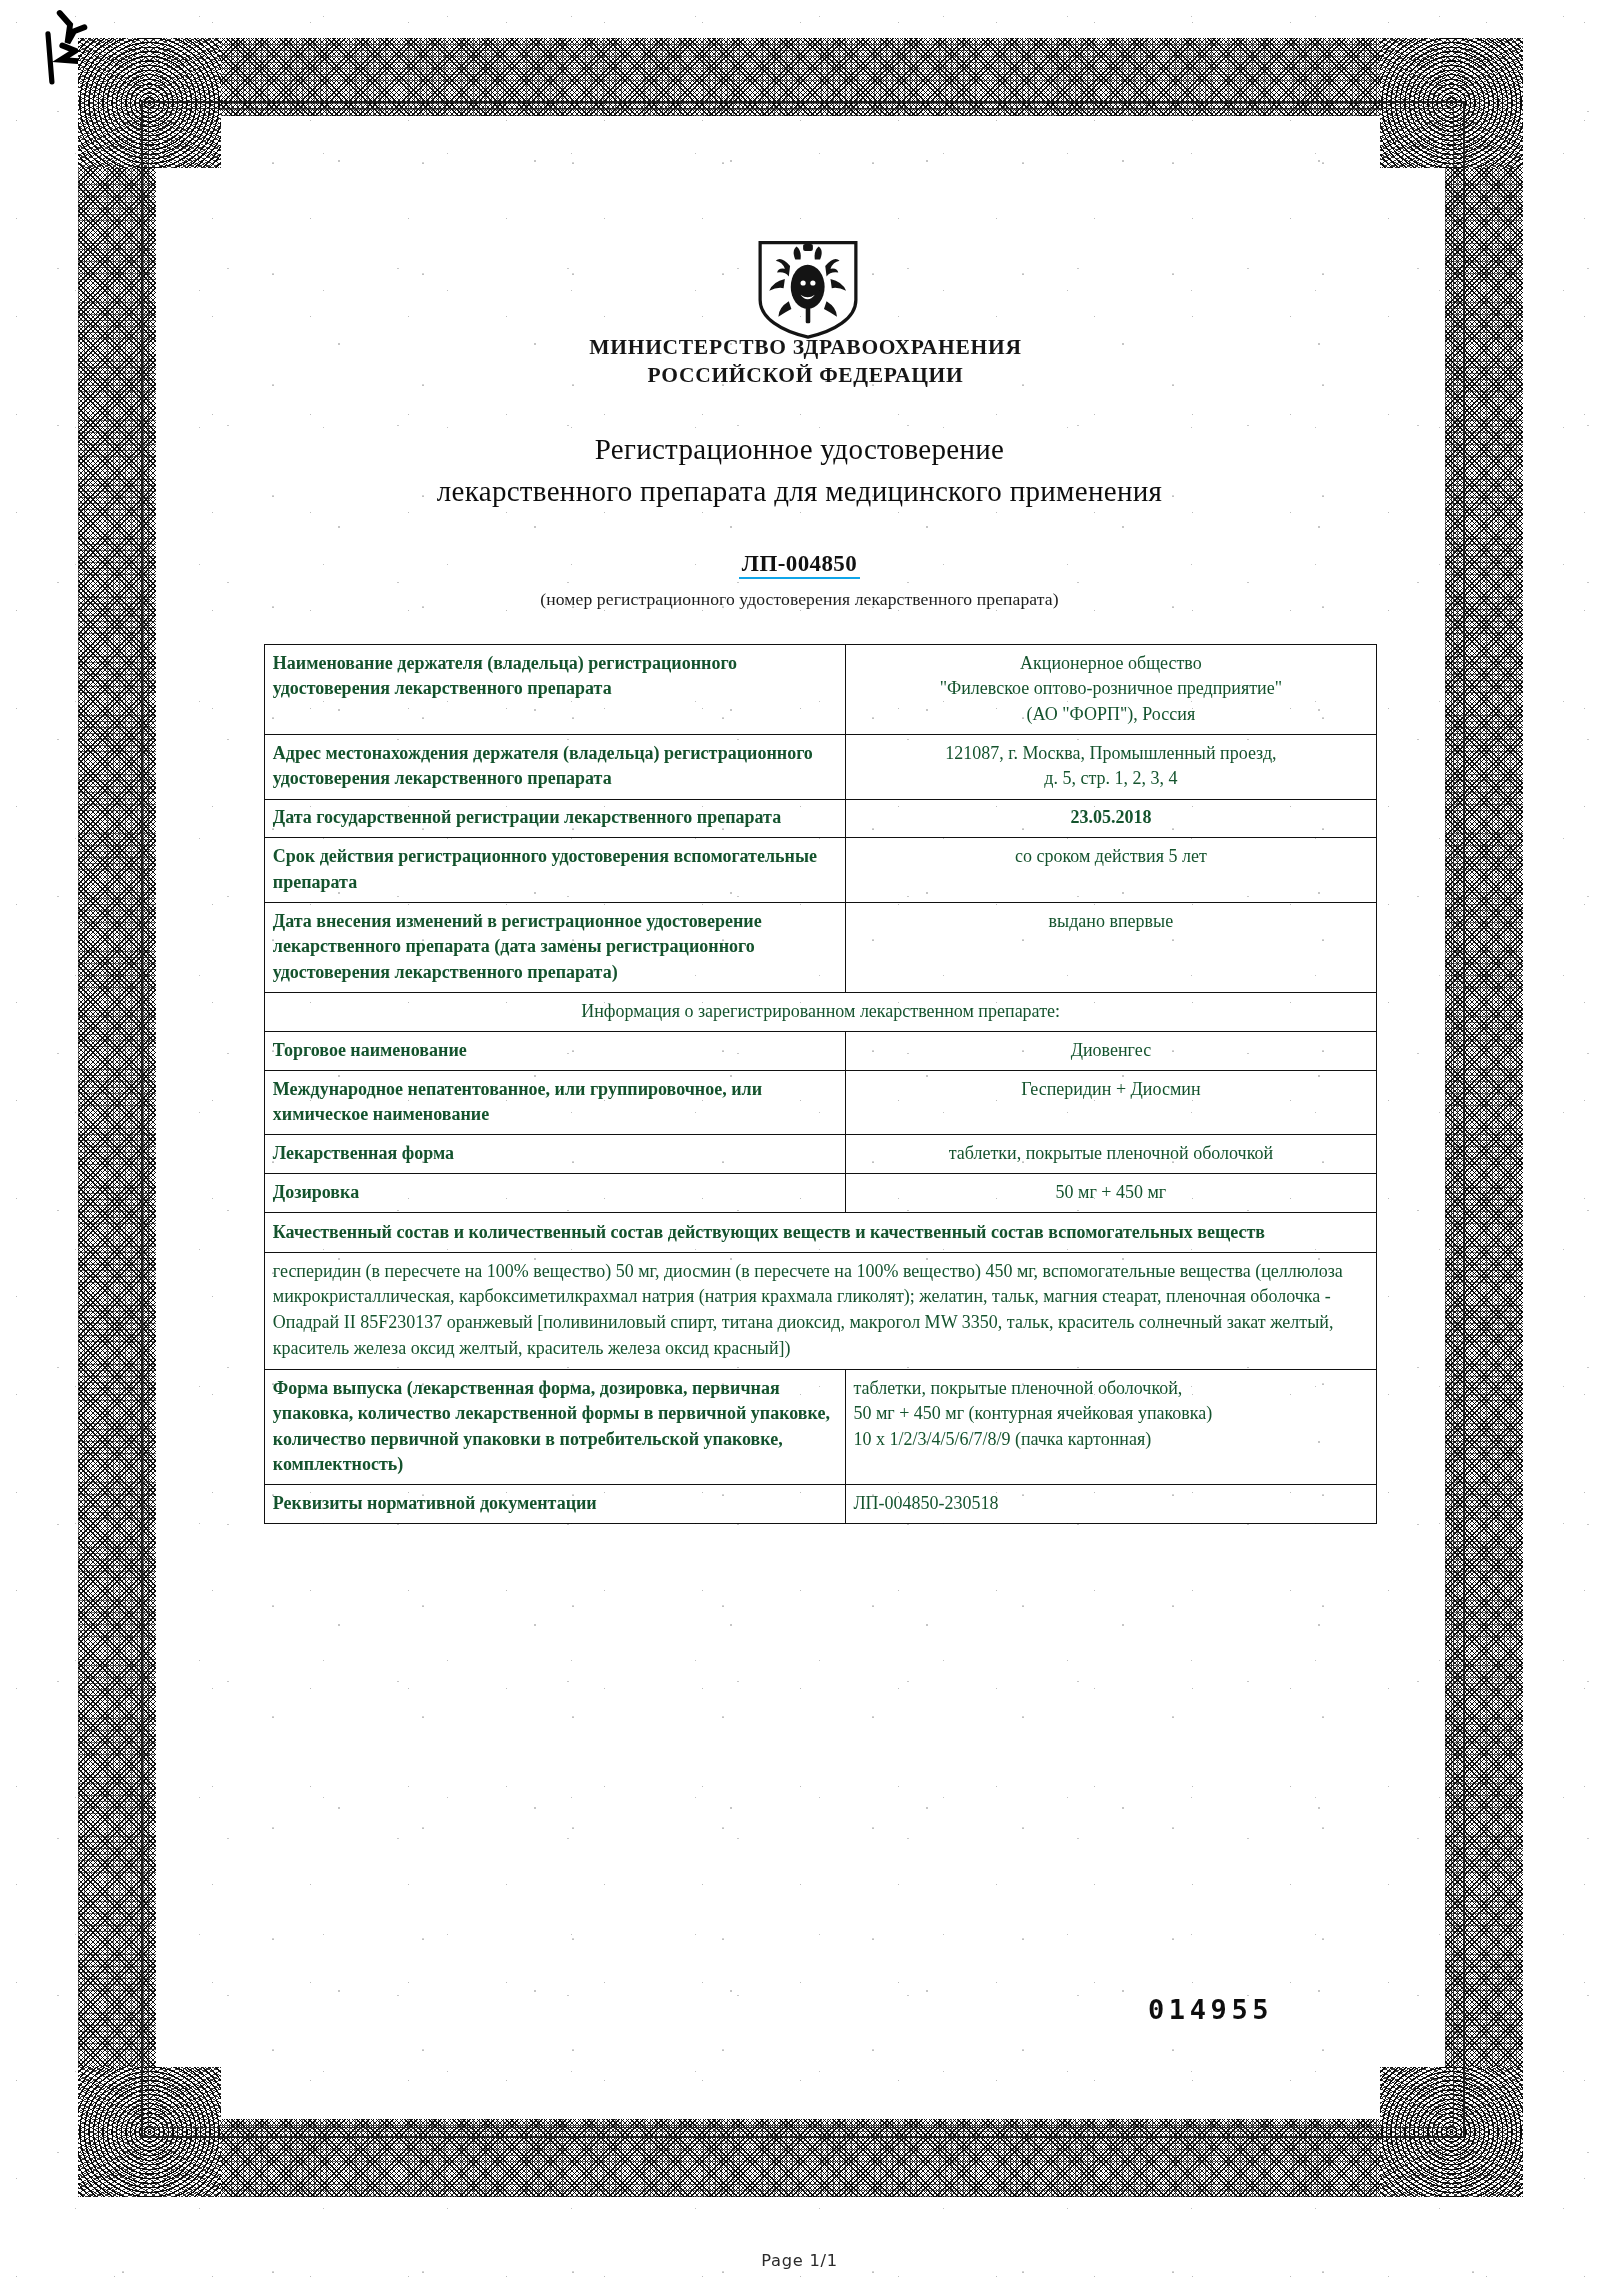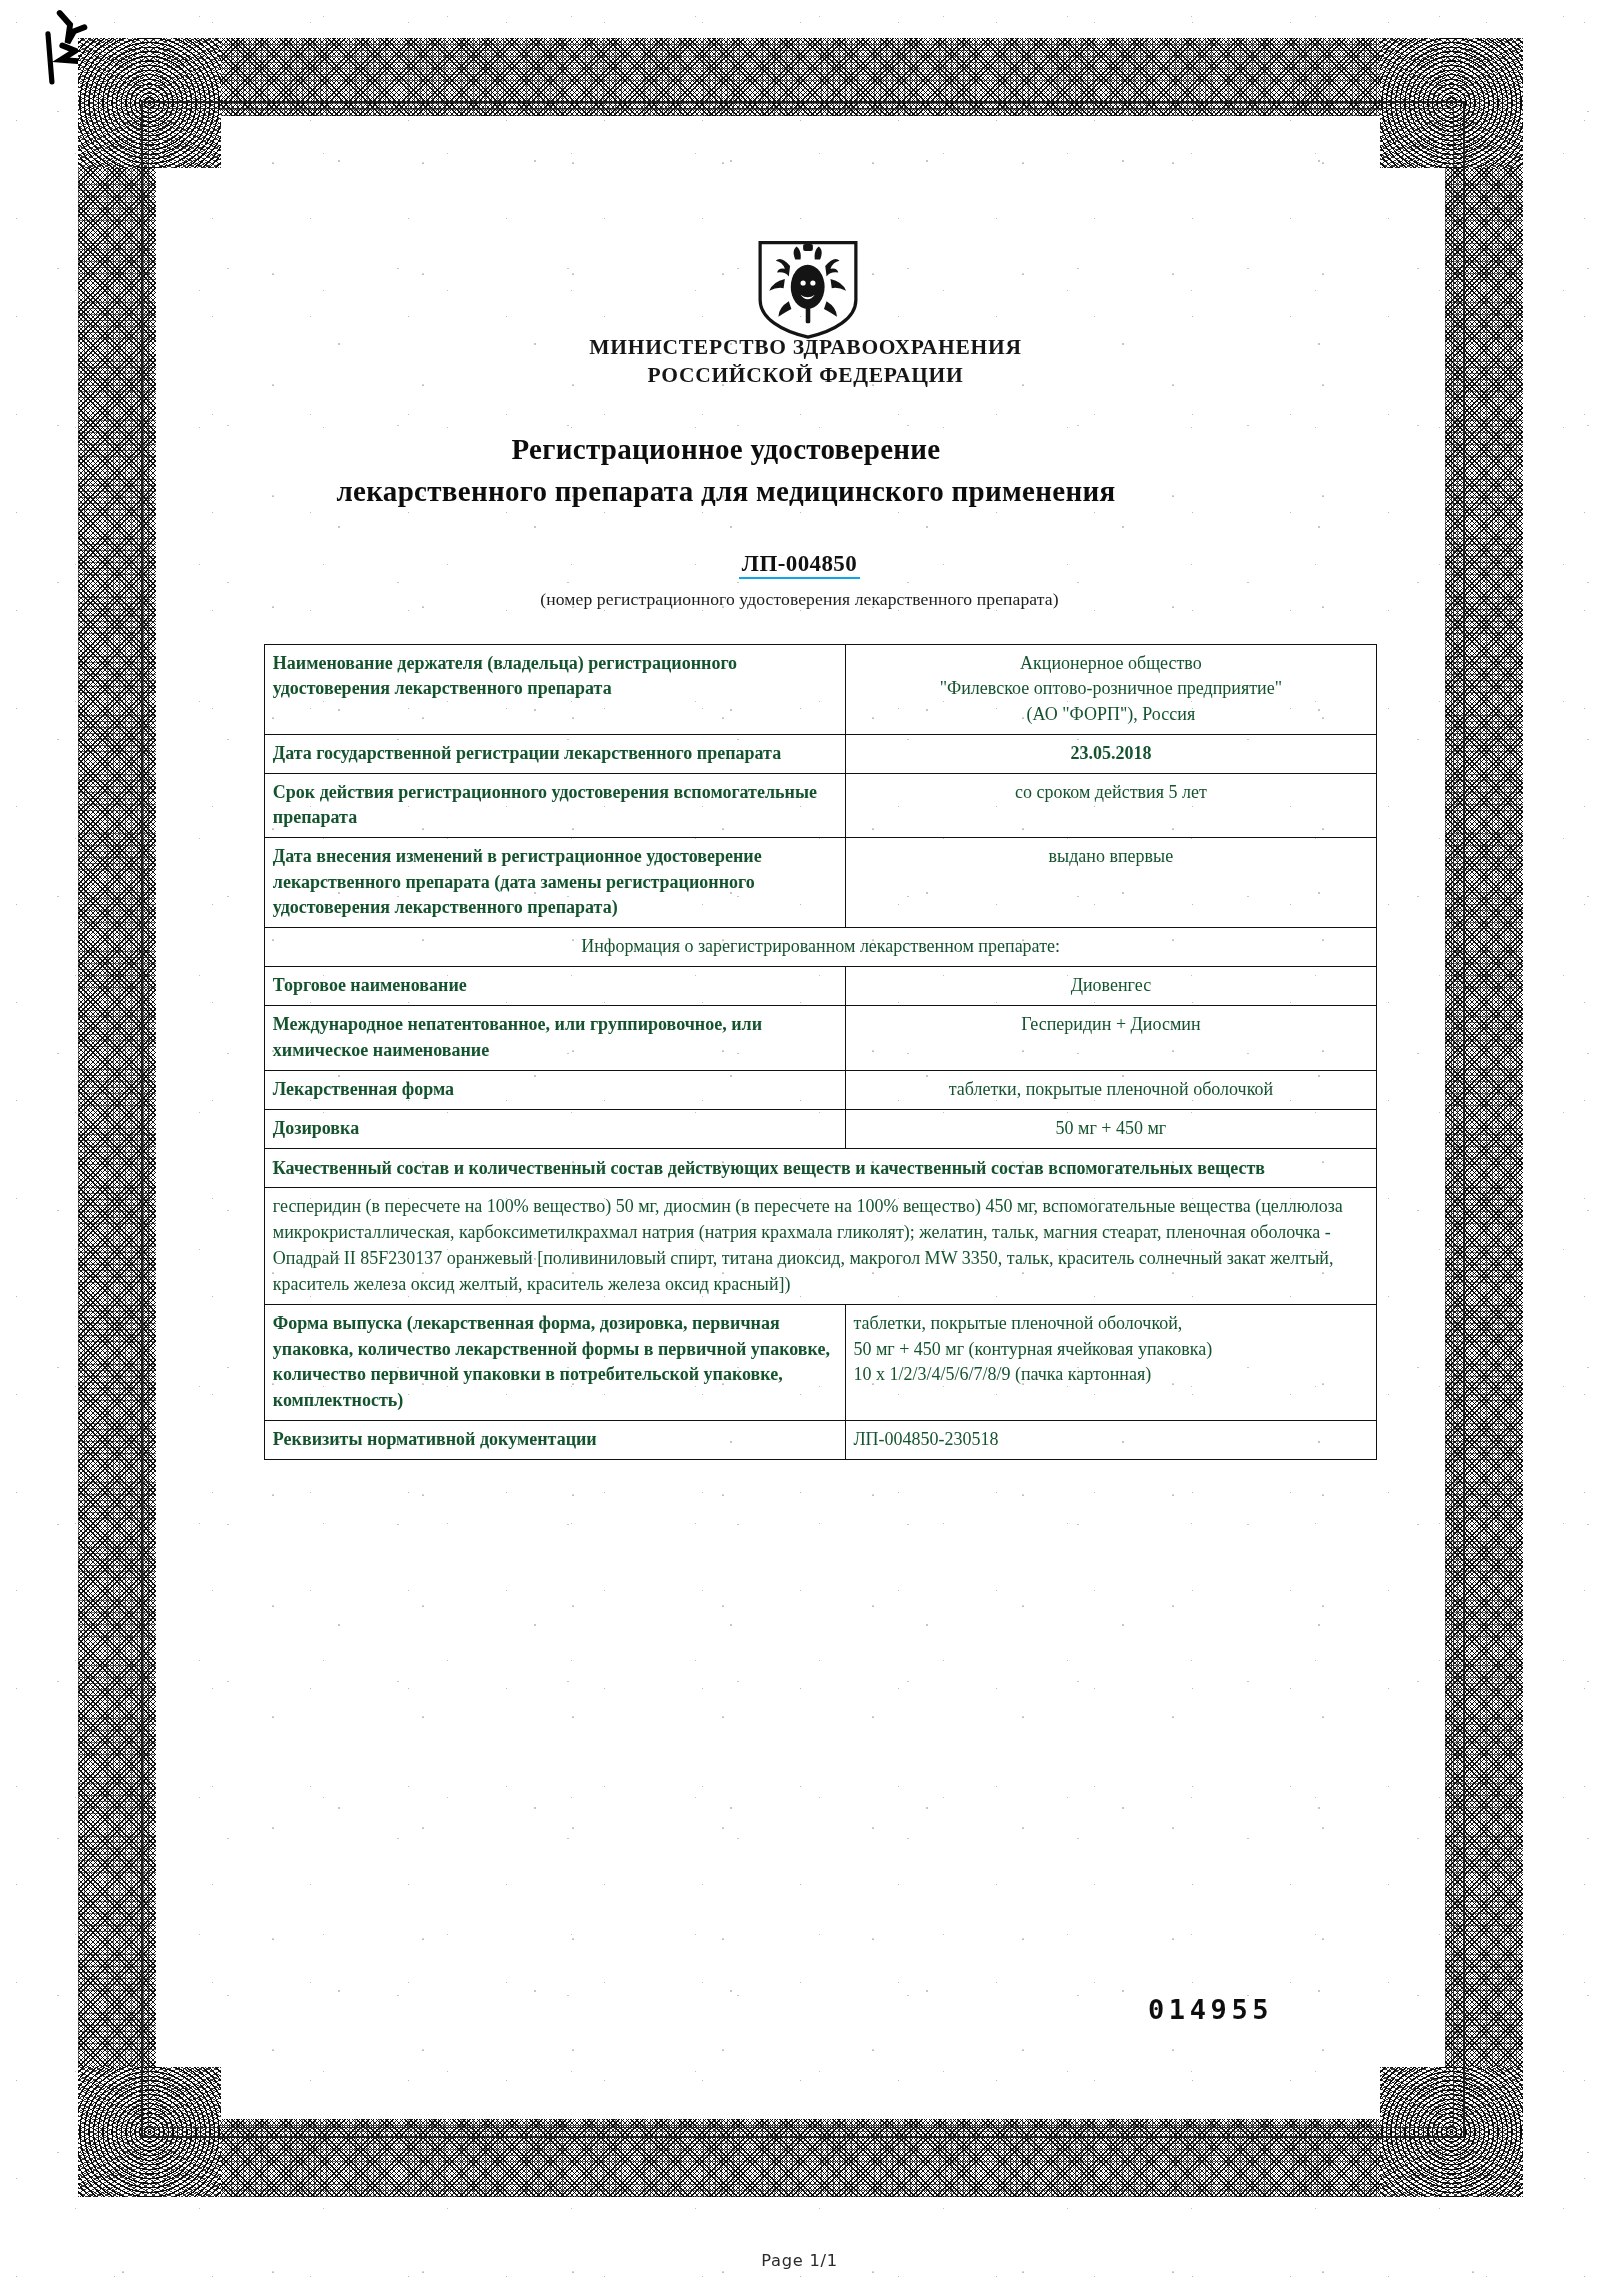--- a/index.html
+++ b/index.html
@@ -113,23 +113,23 @@
     letter-spacing: 0.7px;
     font-weight: 700;
     color: #161616;
   }
   .ministry .l2 { display: block; }
 
   .doc-title {
     position: absolute;
     left: 0;
     top: 433px;
-    width: 1452px;
-    text-align: center;
-    font-weight: 700;
+    width: 1599px;
+    text-align: center;
+    font-weight: 400;
     color: #0d0d0d;
   }
   .doc-title .t1 {
     display: block;
     font-size: 29px;
     letter-spacing: 0.3px;
     margin-bottom: 8.5px;
   }
   .doc-title .t2 {
     display: block;
@@ -321,20 +321,25 @@
 
   <table class="reg-table">
     <tbody>
       <tr>
         <td class="lbl">Наименование держателя (владельца) регистрационного удостоверения лекарственного препарата</td>
         <td class="val" style="white-space: pre-line; margin-top: 27px;">Акционерное общество
 "Филевское оптово-розничное предприятие"
 (АО "ФОРП"), Россия</td>
       </tr>
       <tr>
+        <td class="lbl">Адрес местонахождения держателя (владельца) регистрационного удостоверения лекарственного препарата</td>
+        <td class="val" style="white-space: pre-line;">121087, г. Москва, Промышленный проезд,
+д. 5, стр. 1, 2, 3, 4</td>
+      </tr>
+      <tr>
         <td class="lbl">Дата государственной регистрации лекарственного препарата</td>
         <td class="val bold">23.05.2018</td>
       </tr>
       <tr>
         <td class="lbl">Срок действия регистрационного удостоверения вспомогательные препарата</td>
         <td class="val">со сроком действия 5 лет</td>
       </tr>
       <tr>
         <td class="lbl">Дата внесения изменений в регистрационное удостоверение лекарственного препарата (дата замены регистрационного удостоверения лекарственного препарата)</td>
         <td class="val">выдано впервые</td>

